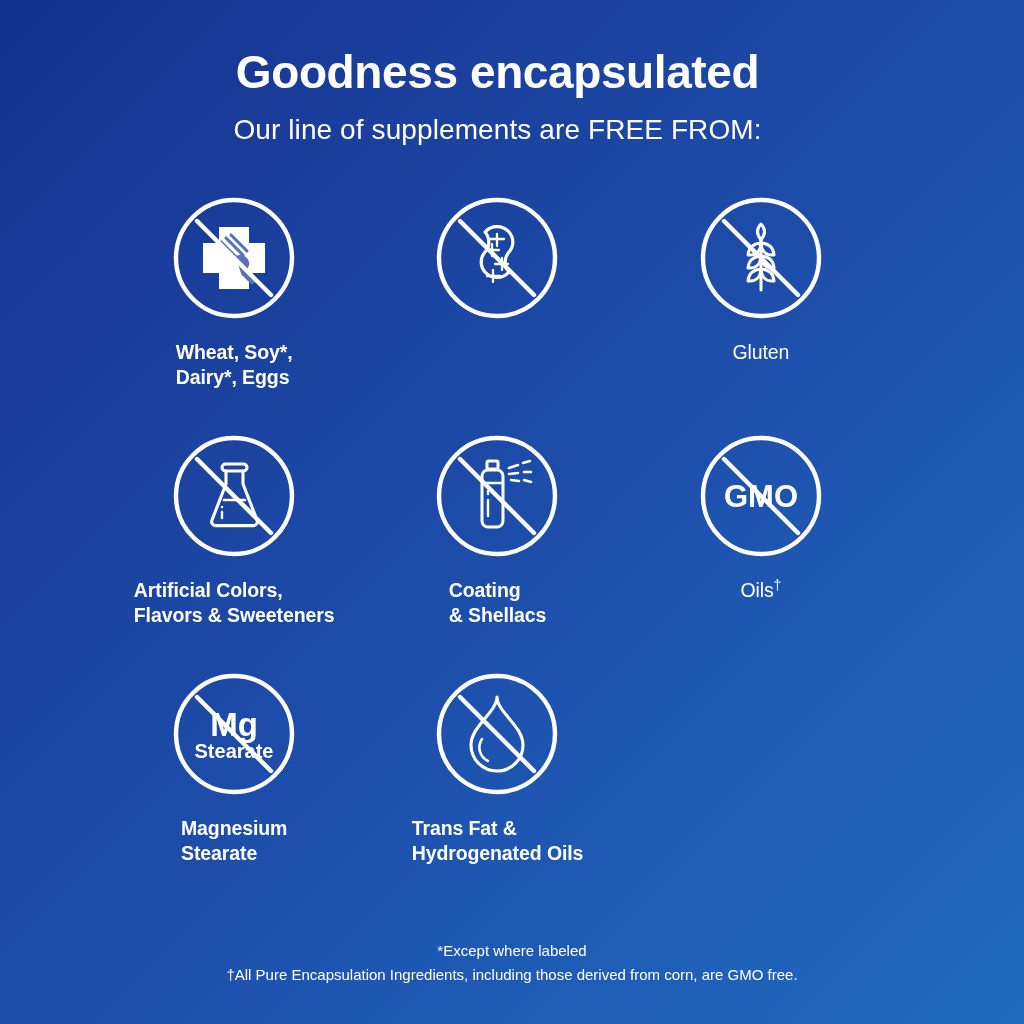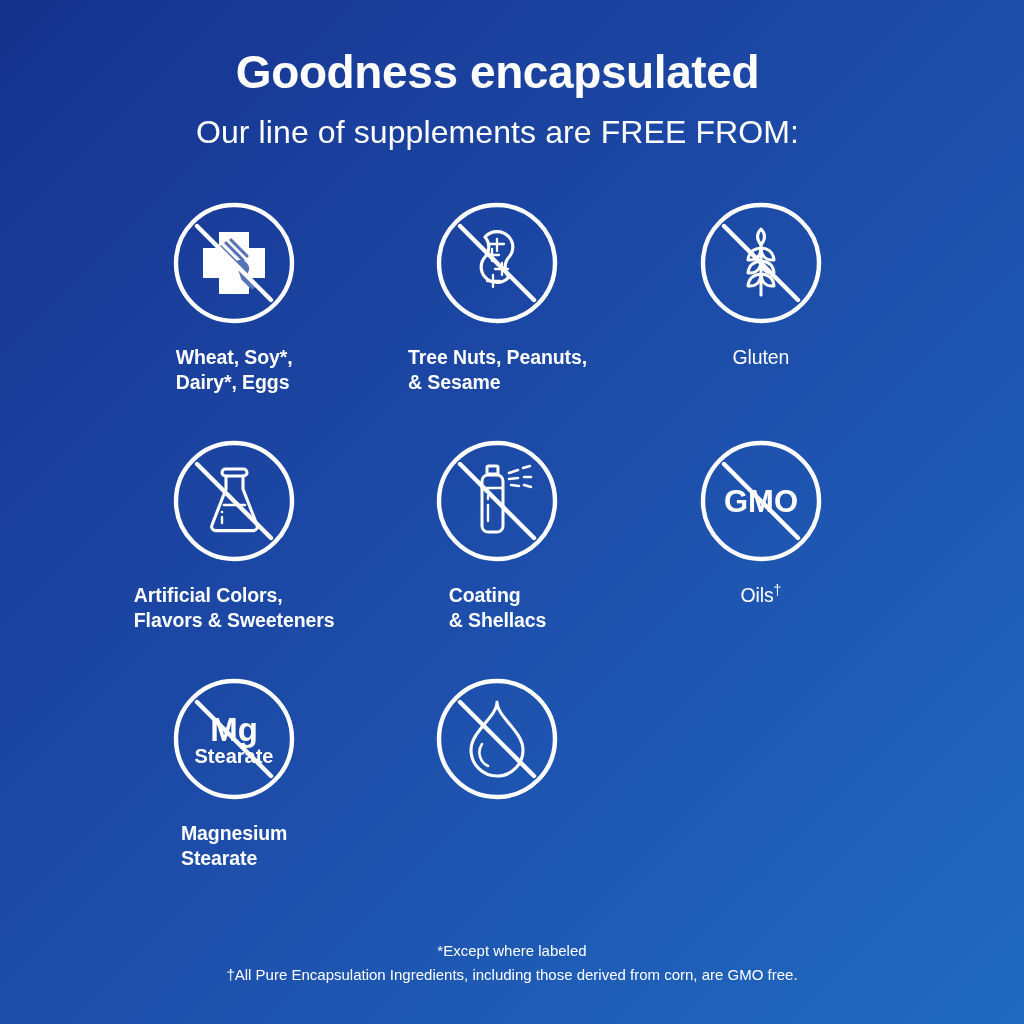--- a/index.html
+++ b/index.html
@@ -29,21 +29,21 @@
   .headline {
     font-size:46px;
     font-weight:bold;
     letter-spacing:-0.4px;
     line-height:1.05;
     text-align:center;
     white-space:nowrap;
   }
   .subhead {
     margin-top:18px;
-    font-size:32px;
+    font-size:28px;
     font-weight:400;
     text-align:center;
     letter-spacing:0.1px;
     white-space:nowrap;
   }
 
   
   .grid {
     margin-top:44px;
     width:790px;
@@ -146,22 +146,20 @@
               <line x1="63" y1="54" x2="63" y2="66"></line>
               <line x1="66" y1="74" x2="79" y2="74"></line>
               <line x1="73" y1="68" x2="73" y2="80"></line>
               <line x1="58" y1="86" x2="71" y2="86"></line>
               <line x1="64" y1="80" x2="64" y2="92"></line>
             </g>
           </g>
           <line x1="31" y1="31" x2="105" y2="105" stroke="#ffffff" stroke-width="4.4" stroke-linecap="round"></line>
         </svg>
       </div>
-      <div class="cell-label">Tree Nuts, Peanuts,
-&amp; Sesame</div>
     </div>
 
     <div class="cell gluten">
       <div class="badge">
         <svg viewBox="0 0 136 136">
           <circle cx="68" cy="68" r="58" fill="none" stroke="#ffffff" stroke-width="4.4"></circle>
           <g fill="none" stroke="#ffffff" stroke-width="3" stroke-linecap="round" stroke-linejoin="round">
             <line x1="68" y1="50" x2="68" y2="100"></line>
 
             <path d="M68 34 q7 7 0 16 q-7 -9 0 -16 z"></path>
@@ -255,20 +253,22 @@
           <g fill="none" stroke="#ffffff" stroke-width="3.1" stroke-linecap="round" stroke-linejoin="round">
             <path d="M68 31
                      C 68 46, 94 60, 94 79
                      a26 26 0 0 1 -52 0
                      C 42 60, 68 46, 68 31 z"></path>
             <path d="M53 73 a15 15 0 0 0 6 22" stroke-width="2.6"></path>
           </g>
           <line x1="31" y1="31" x2="105" y2="105" stroke="#ffffff" stroke-width="4.4" stroke-linecap="round"></line>
         </svg>
       </div>
+      <div class="cell-label">Trans Fat &amp;
+Hydrogenated Oils</div>
     </div>
 
   </div>
 
   <div class="footnotes">
     <div>*Except where labeled</div>
     <div>†All Pure Encapsulation Ingredients, including those derived from corn, are GMO free.</div>
   </div>
 
 </div>

